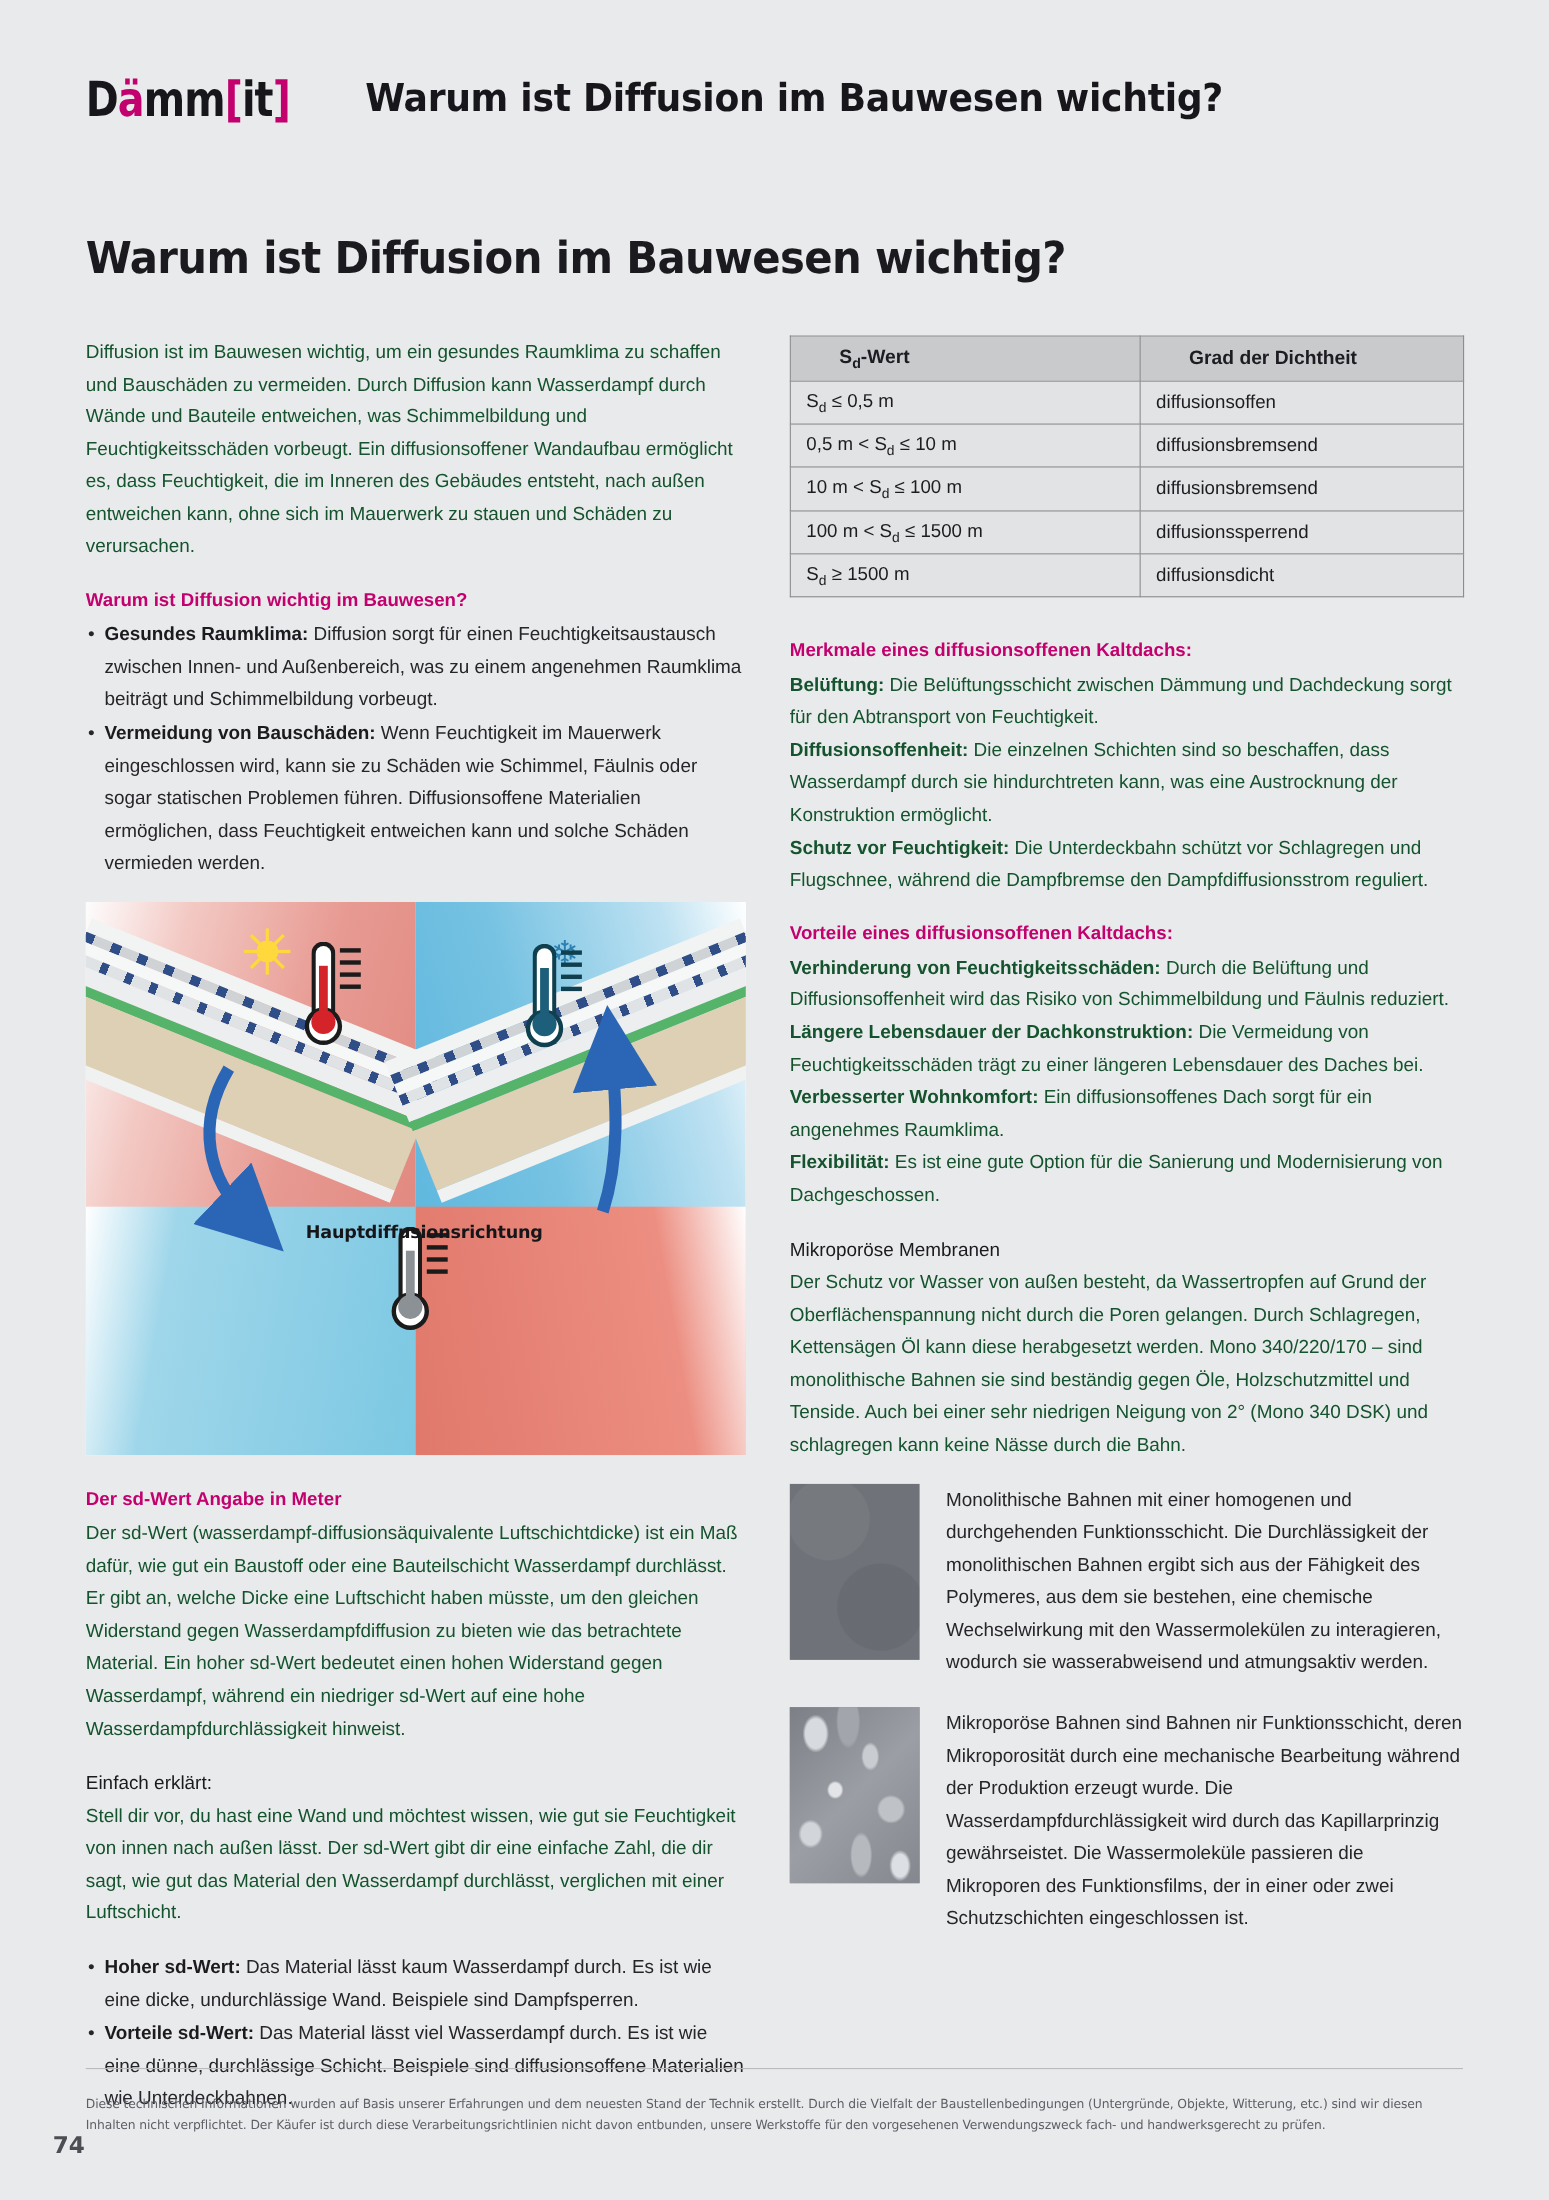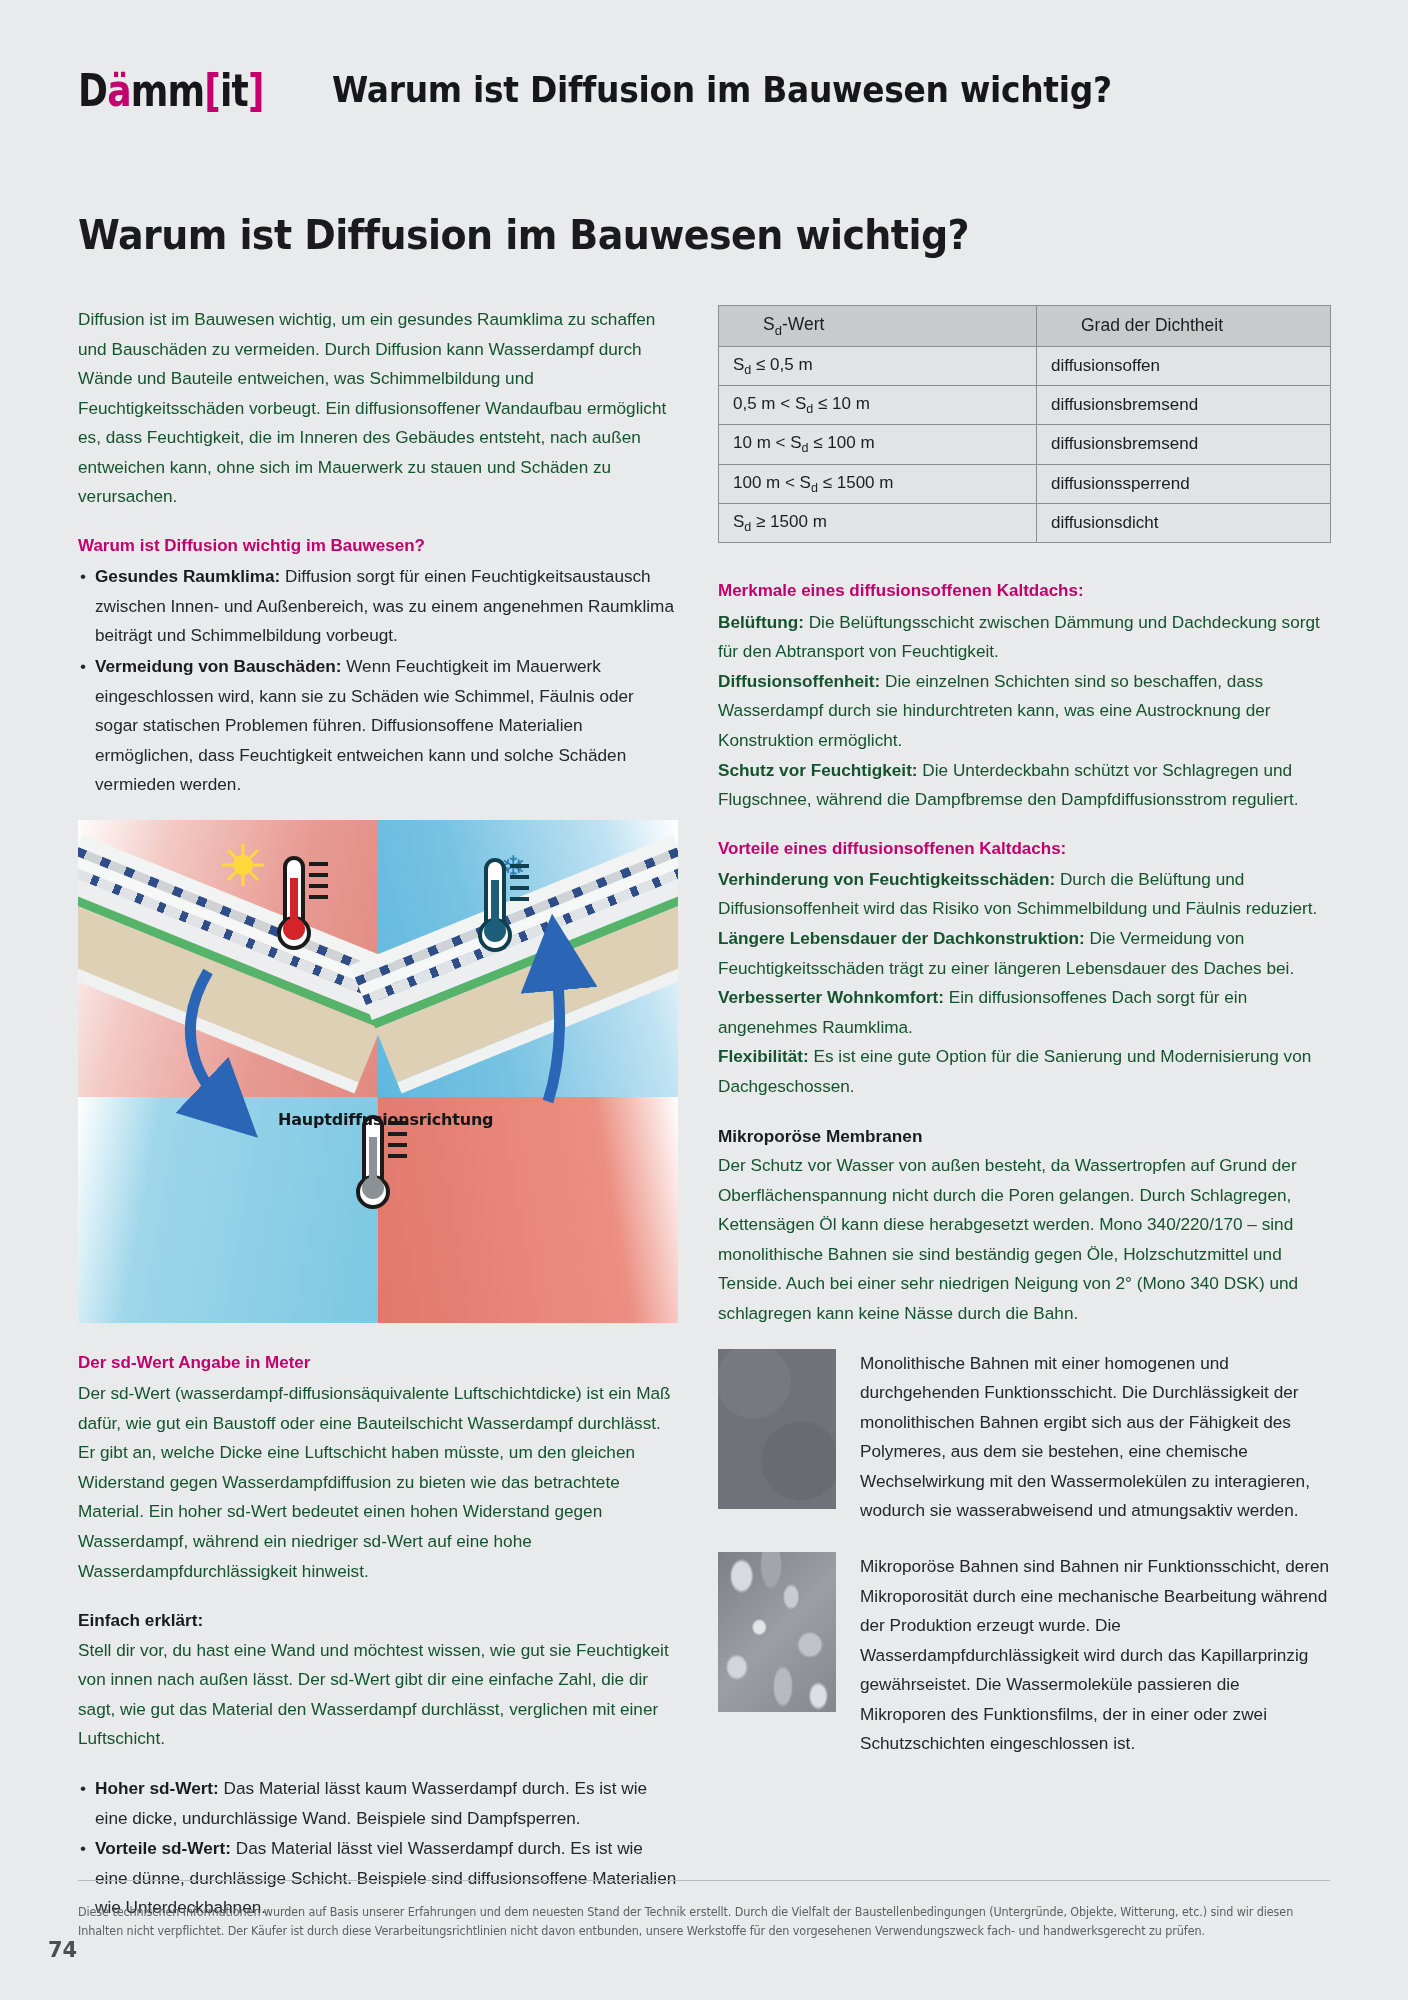--- a/index.html
+++ b/index.html
@@ -89,21 +89,21 @@
   }
   .heading-pink {
     font-size: 17px;
     font-weight: 700;
     color: #c2006e;
     margin: 0 0 3px 0;
     line-height: 1.6;
   }
   .subhead-bold {
     font-size: 17.2px;
-    font-weight: 700;
+    font-weight: 400;
     color: #1b1a1e;
     line-height: 1.72;
   }
   ul.bullets {
     margin: 0 0 20px 0;
     padding: 0;
     list-style: none;
   }
   ul.bullets li {
     font-size: 17.2px;
@@ -135,21 +135,21 @@
     border: 1px solid #8c8d90;
     padding: 8px 14px;
     text-align: left;
     font-size: 17px;
     color: #1d1c21;
     height: 31px;
     box-sizing: border-box;
   }
   .sd-table thead th {
     background: #c9cacc;
-    font-weight: 400;
+    font-weight: 700;
     font-size: 17.5px;
     height: 36px;
     padding-left: 44px;
   }
   .sd-table tbody td {
     background: #e2e3e4;
     font-weight: 400;
   }
   .sd-table col.c1 { width: 318px; }
   .sd-table col.c2 { width: 294px; }

